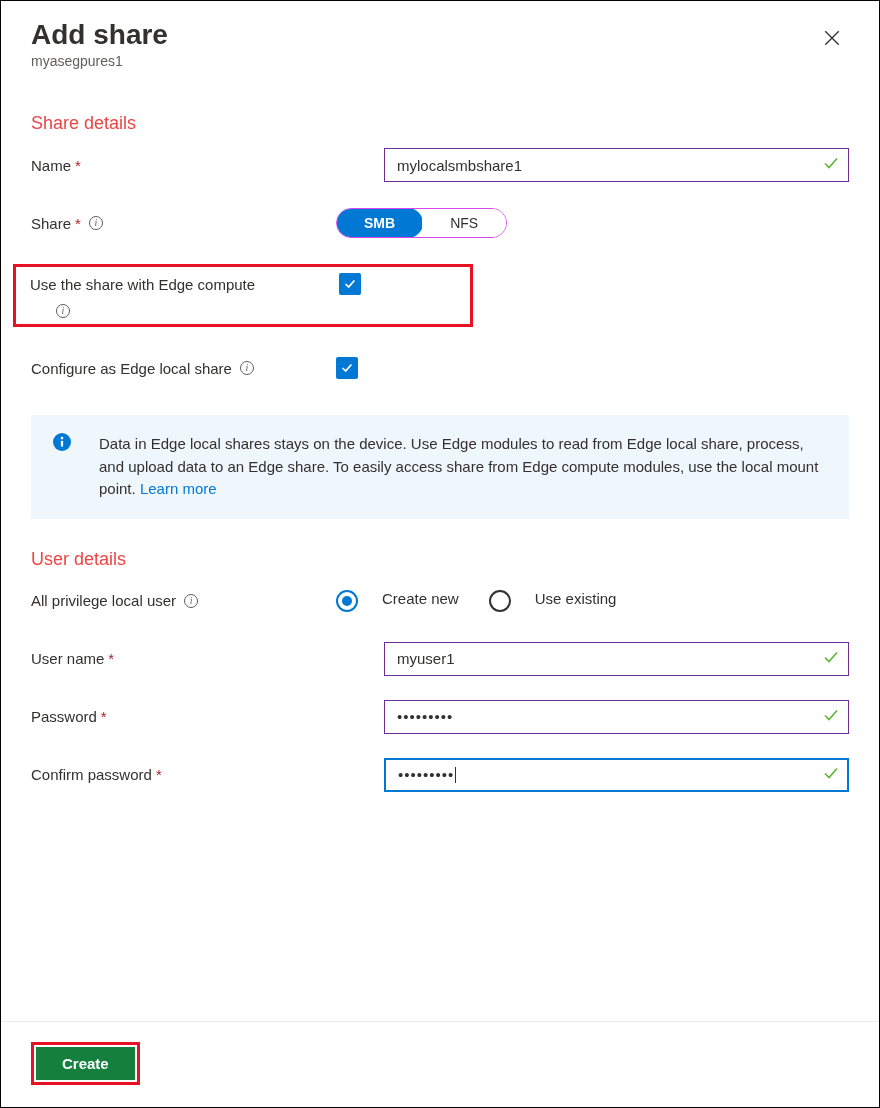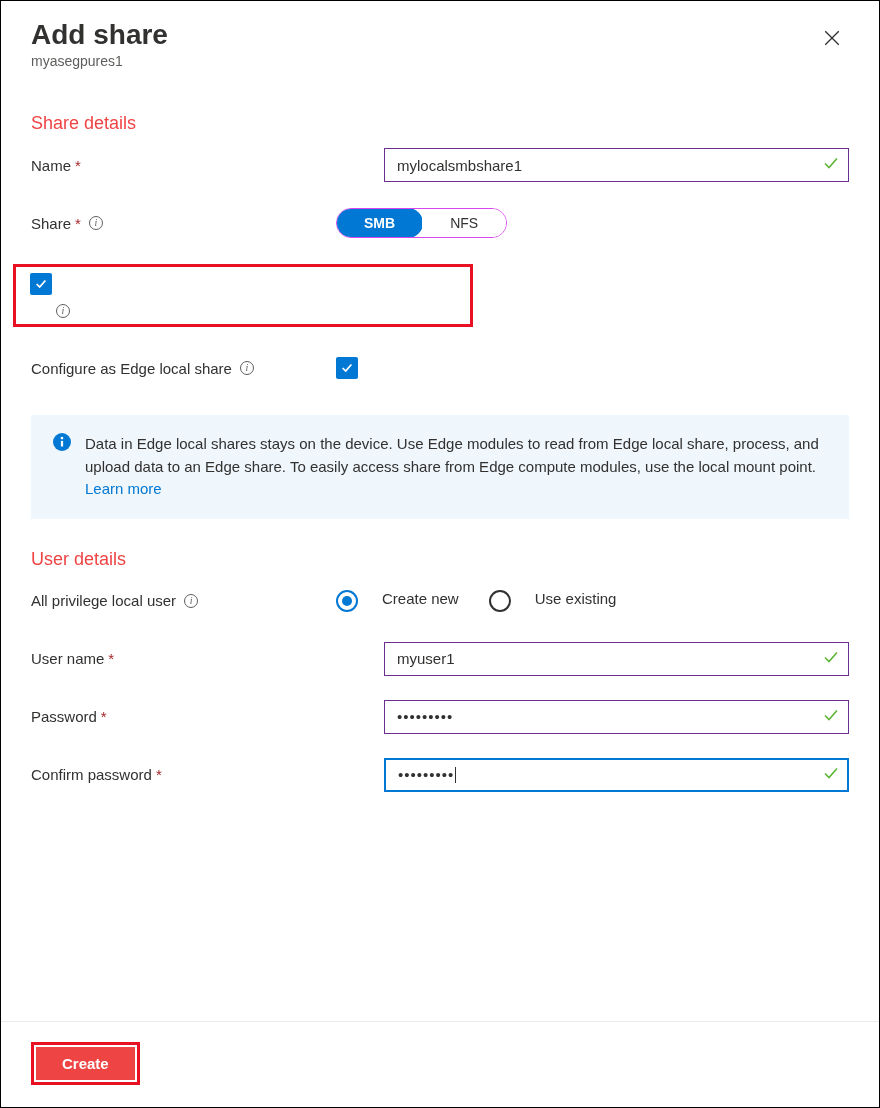--- a/index.html
+++ b/index.html
@@ -150,21 +150,21 @@
       color: #fff;
     }
     .checkbox svg { width: 14px; height: 14px; }
     
     .info-box {
       background: #eff6fc;
       display: flex;
       padding: 18px 22px;
       margin-top: 30px;
       margin-bottom: 10px;
-      gap: 14px;
+      gap: 28px;
     }
     .info-box-icon {
       flex: 0 0 auto;
       color: #0078d4;
     }
     .info-box-icon svg { width: 18px; height: 18px; }
     .info-box-text {
       font-size: 15px;
       color: #323130;
       line-height: 1.5;
@@ -213,21 +213,21 @@
       margin-left: -30px;
       margin-right: -30px;
       padding: 20px 30px 22px 30px;
     }
     .create-btn-wrap {
       display: inline-block;
       border: 3px solid #e81123;
       padding: 2px;
     }
     .create-btn {
-      background: #ef4444;
+      background: #15803d;
       color: #fff;
       font-size: 15px;
       font-weight: 600;
       border: none;
       padding: 8px 26px;
       cursor: pointer;
     }
     .password-dots {
       letter-spacing: 1px;
     }
@@ -287,20 +287,23 @@
       <div class="field-col">
         <div class="pill-group">
           <div class="pill-option active">SMB</div>
           <div class="pill-option">NFS</div>
         </div>
       </div>
     </div>
 
     <div class="edge-compute-wrap">
       <div style="display:flex;align-items:center;">
+        <div class="label-col">
+          <span>Use the share with Edge compute</span>
+        </div>
         <div class="checkbox">
           <svg viewBox="0 0 16 16">
               <path d="M3 8 L6.5 11.5 L13 4" stroke="#fff" stroke-width="2" fill="none"></path>
             </svg>
         </div>
       </div>
       <div class="info-below">
         <span class="info-icon">i</span>
       </div>
     </div>

